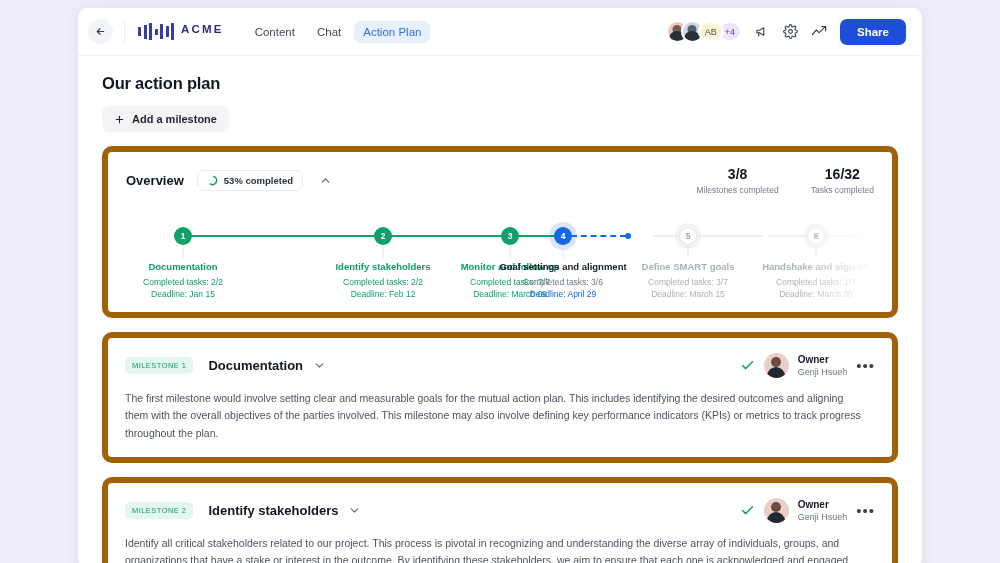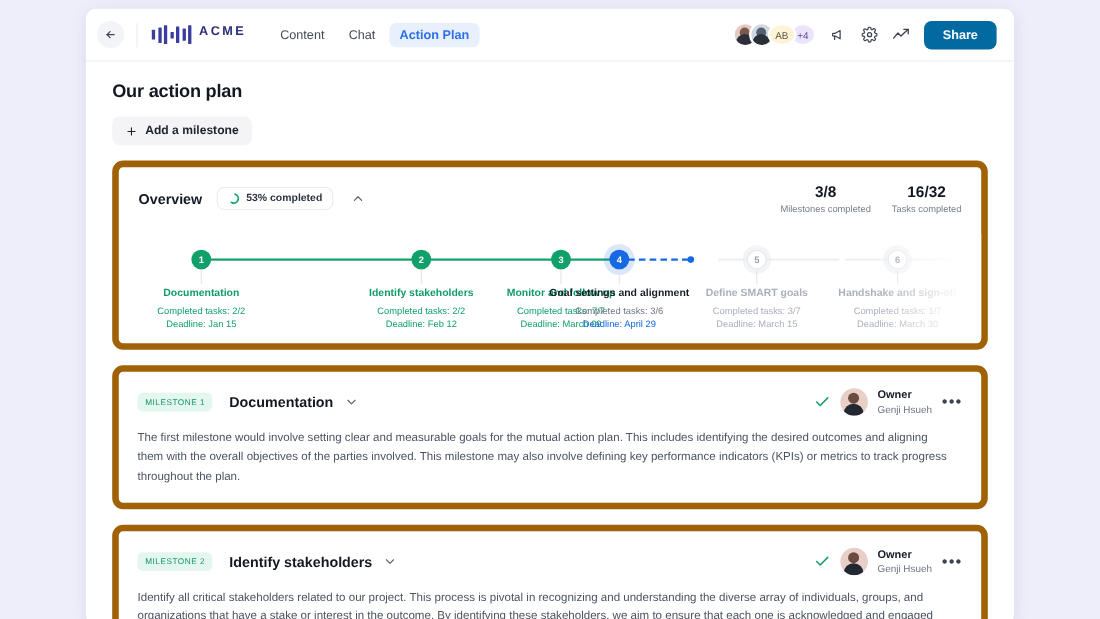--- a/index.html
+++ b/index.html
@@ -39,21 +39,21 @@
   .bars i { display: block; width: 3px; background: #3b3d9e; border-radius: .5px; }
   .logo-txt {
     font-size: 11.5px; font-weight: bold; color: #2b2d7a;
     letter-spacing: 2.2px;
   }
   .nav { display: flex; align-items: center; gap: 4px; margin-left: 22px; }
   .nav a {
     font-size: 11.5px; color: #444b59; padding: 5px 9px;
     border-radius: 6px; text-decoration: none; white-space: nowrap;
   }
-  .nav a.active { color: #2f6fe4; background: #e8f0fe; font-weight: bold; }
+  .nav a.active { color: #2f6fe4; background: #e8f0fe; font-weight: normal; }
   .hdr-right { margin-left: auto; display: flex; align-items: center; gap: 13px; }
   .avatars { display: flex; align-items: center; }
   .av {
     width: 23px; height: 23px; border-radius: 50%;
     border: 2px solid #fff; overflow: hidden; position: relative; flex:none;
   }
   .av:not(:first-child) { margin-left: -8px; }
   .av.a1 { background: #e7c9c2; }
   .av.a2 { background: #cfd8e3; }
   .av::after {
@@ -70,21 +70,21 @@
   .chip {
     height: 21px; min-width: 21px; padding: 0 5px; border-radius: 50%;
     display: flex; align-items: center; justify-content: center;
     font-size: 9px; font-weight: normal; margin-left: -6px;
     border: 2px solid #fff;
   }
   .chip.ab { background: #fdf3d6; color: #5d5540; z-index:1; }
   .chip.plus { background: #ece4fb; color: #5c4a9a; }
   .icn { color: #3c4350; display: flex; align-items: center; }
   .share-btn {
-    background: #0369a1; color: #fff; font-size: 11.5px; font-weight: bold;
+    background: #1d4ed8; color: #fff; font-size: 11.5px; font-weight: bold;
     padding: 7px 17px; border-radius: 7px; border: none;
   }
 
   
   .body { padding: 18px 24px 0 24px; height: calc(100% - 48px); overflow: hidden; }
   .title { font-size: 16.5px; font-weight: bold; color: #121722; letter-spacing: -.2px;}
   .subtitle { font-size: 11.5px; color: #5c6membership; }
   .subtitle { color: #5c6372; margin-top: 9px; }
   .add-btn {
     margin-top: 13px; display: inline-flex; align-items: center; gap: 7px;
@@ -99,21 +99,21 @@
 
   
   .ov-head { display: flex; align-items: center; padding: 14px 18px 4px 18px; }
   .ov-title { font-size: 13px; font-weight: bold; color: #121722; }
   .pill {
     margin-left: 13px; display: flex; align-items: center; gap: 6px;
     border: 1px solid #eaeaf0; border-radius: 7px; padding: 4px 9px;
     font-size: 9.5px; font-weight: bold; color: #2b3240;
   }
   .collapse { margin-left: 16px; color: #5a6070; display: flex; }
-  .ov-stats { margin-left: auto; display: flex; gap: 19px; text-align: center; }
+  .ov-stats { margin-left: auto; display: flex; gap: 32px; text-align: center; }
   .stat-v { font-size: 14px; font-weight: bold; color: #111622; }
   .stat-l { font-size: 8.5px; color: #747b8a; margin-top: 3px; }
 
   
   .tl { position: relative; height: 95px; margin: 14px 0 4px 0; }
   .tl-row { position: absolute; left: 0; right: 0; top: 14px; height: 18px; }
   .seg { position: absolute; height: 2px; top: 8px; }
   .node {
     position: absolute; top: 0; width: 18px; height: 18px; border-radius: 50%;
     display: flex; align-items: center; justify-content: center;

